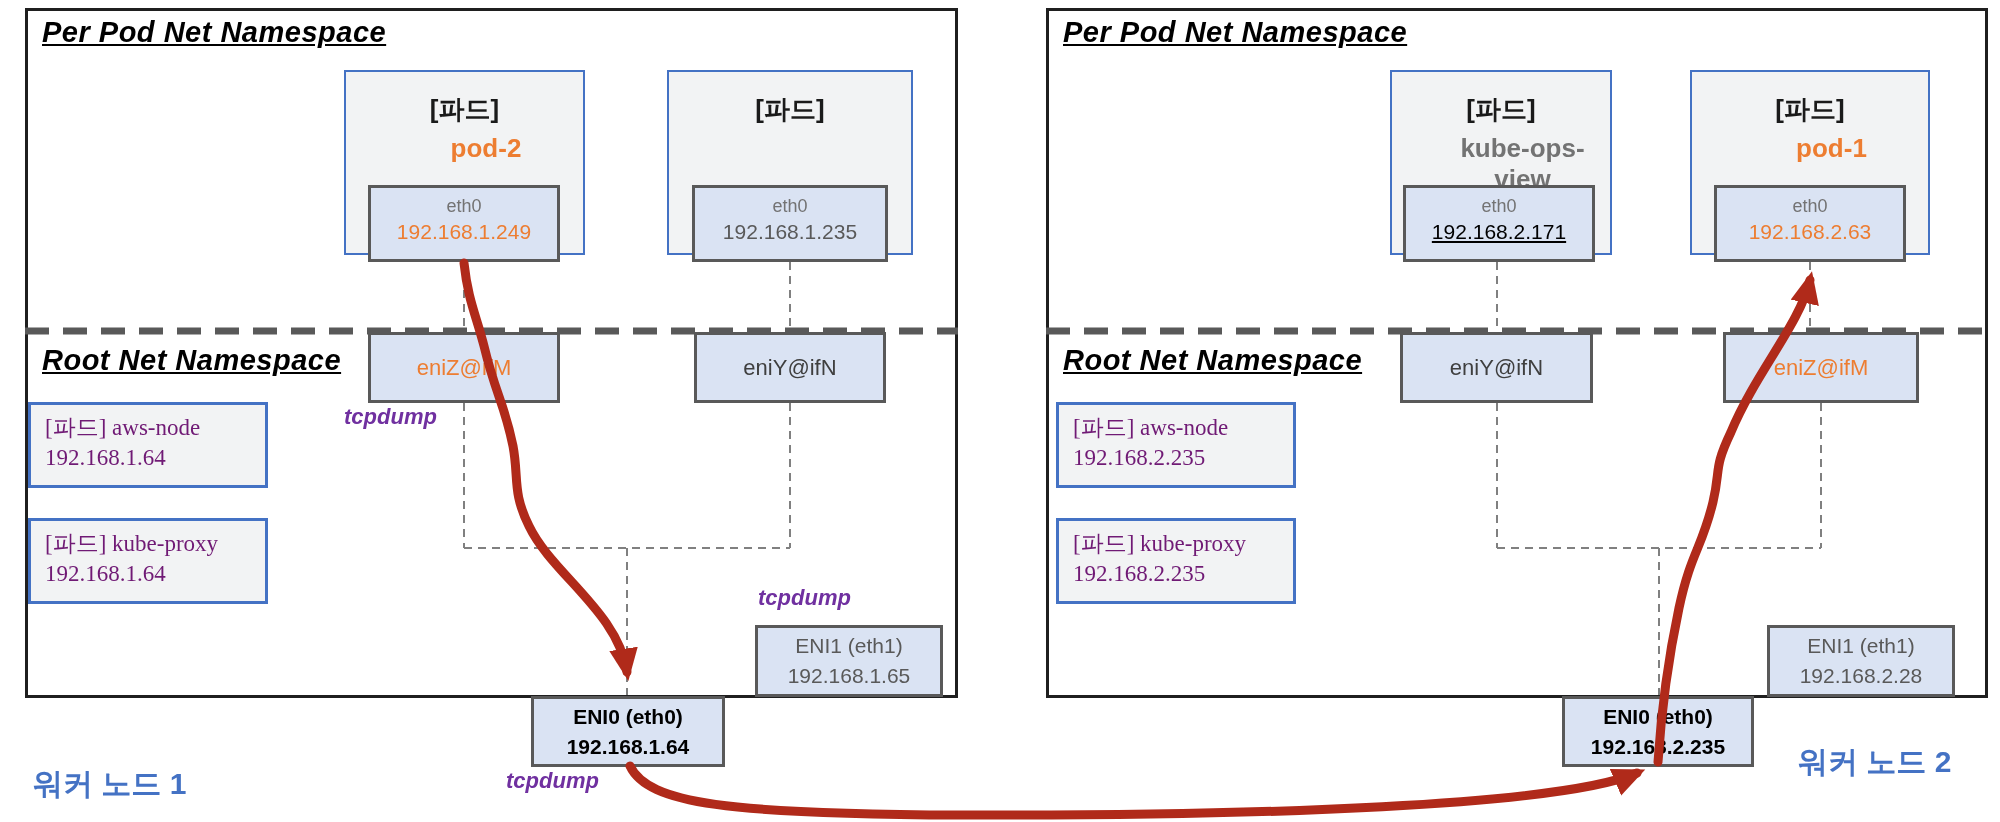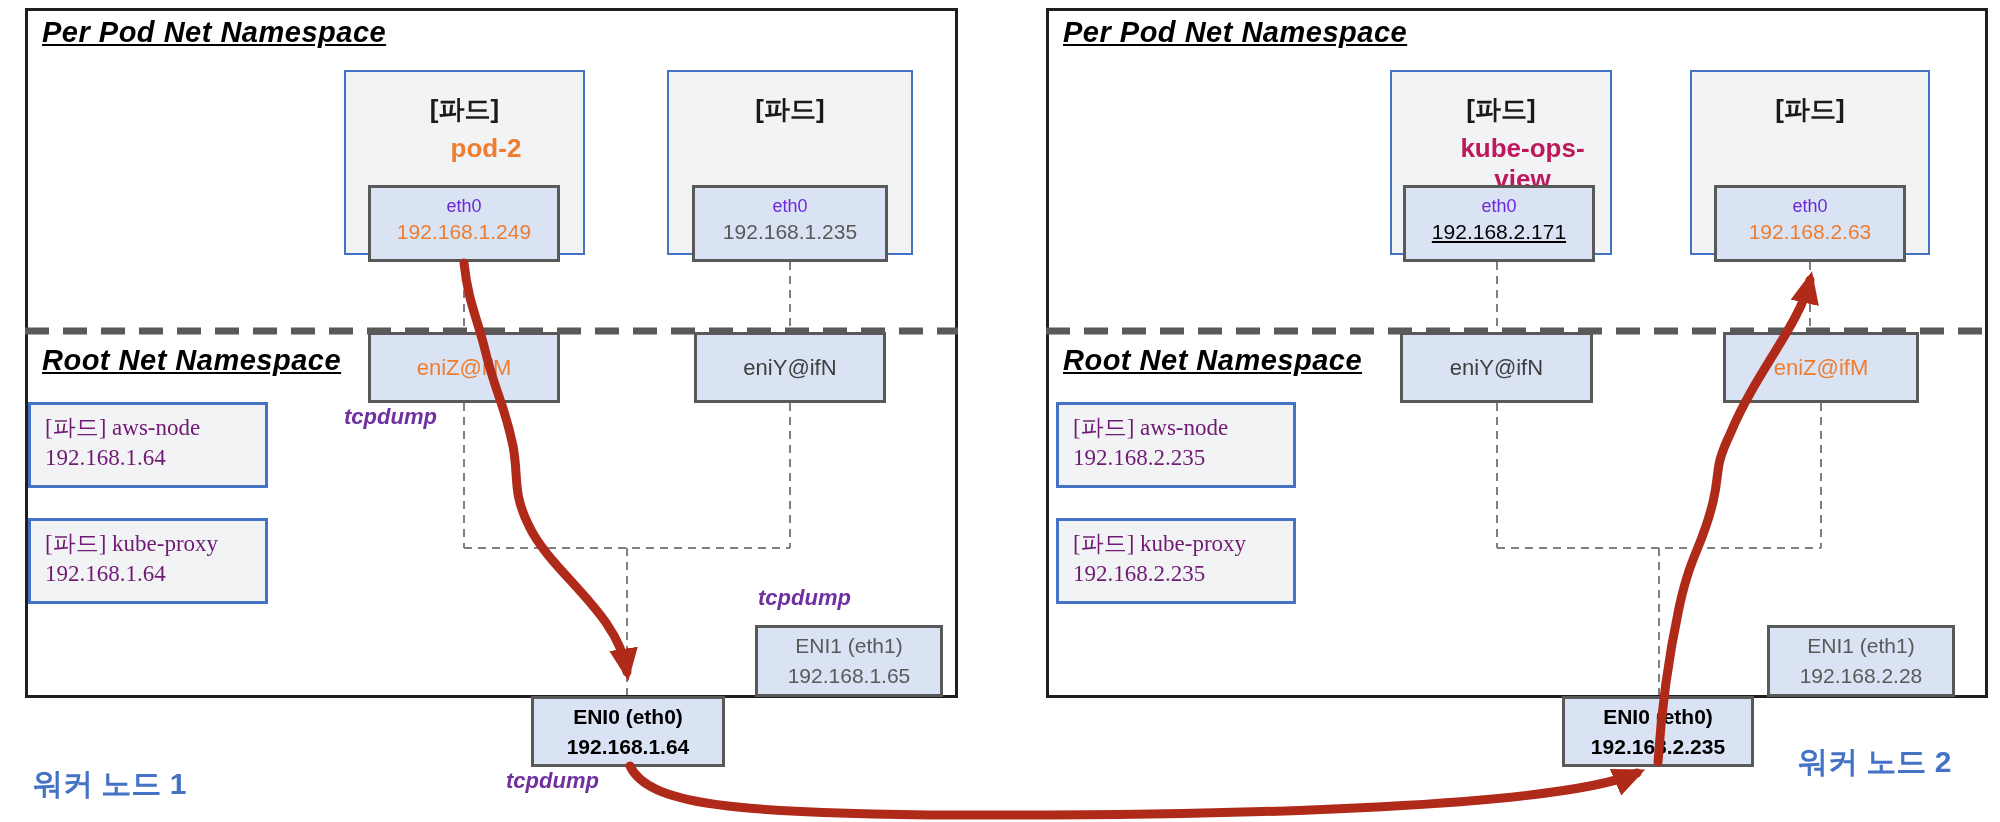--- a/index.html
+++ b/index.html
@@ -10,21 +10,21 @@
   .abs{position:absolute;box-sizing:border-box;}
   .node-box{border:3px solid #1f1f1f;background:#ffffff;}
   .ns-title{
     font-size:29px;font-weight:bold;font-style:italic;text-decoration:underline;
     color:#000;white-space:nowrap;letter-spacing:.5px;
   }
   .pod-box{background:#f2f3f4;border:2.5px solid #4472c4;}
   .pod-tag{font-size:26px;font-weight:bold;color:#1a1a1a;text-align:center;margin-top:20px;}
   .pod-name{font-size:26px;font-weight:bold;text-align:center;margin-top:6px;padding-left:43px;}
   .ifbox{background:#dae3f3;border:3px solid #595959;text-align:center;}
-  .ifbox .if-label{font-size:18px;color:#6d28d9;margin-top:9px;line-height:1.1;}
+  .ifbox .if-label{font-size:18px;color:#737373;margin-top:9px;line-height:1.1;}
   .ifbox .if-ip{font-size:21px;margin-top:3px;line-height:1.1;}
   .eni-box{background:#dae3f3;border:3px solid #595959;display:flex;align-items:center;justify-content:center;
     font-size:22px;}
   .info-box{background:#f2f3f4;border:3px solid #4472c4;color:#701a75;
     font-family:"Liberation Serif","DejaVu Serif",serif;font-size:23px;line-height:1.3;padding:8px 8px 0 14px;}
   .eni0-box{background:#dae3f3;border:3px solid #595959;text-align:center;font-weight:bold;color:#000;
     font-size:21px;line-height:1.45;padding-top:3px;}
   .eni1-box{background:#dae3f3;border:3px solid #595959;text-align:center;color:#595959;
     font-size:21px;line-height:1.45;padding-top:3px;}
   .tcpdump{color:#7030a0;font-size:22px;font-weight:bold;font-style:italic;white-space:nowrap;}
@@ -108,29 +108,30 @@
     <div>192.168.1.64</div>
   </div>
 
   <div class="abs worker-label" style="left:33px;top:764px;">워커 노드 1</div>
 
   <div class="abs ns-title" style="left:1063px;top:16px;">Per Pod  Net Namespace</div>
   <div class="abs ns-title" style="left:1063px;top:344px;">Root Net Namespace</div>
 
   <div class="abs pod-box" style="left:1390px;top:70px;width:222px;height:185px;">
     <div class="pod-tag">[파드]</div>
-    <div class="pod-name" style="color:#be185d;">kube-ops-view</div>
+    <div class="pod-name" style="color:#737373;">kube-ops-view</div>
   </div>
   <div class="abs ifbox" style="left:1403px;top:185px;width:192px;height:77px;">
     <div class="if-label">eth0</div>
     <div class="if-ip" style="color:#000000;text-decoration:underline;">192.168.2.171</div>
   </div>
 
   <div class="abs pod-box" style="left:1690px;top:70px;width:240px;height:185px;">
     <div class="pod-tag">[파드]</div>
+    <div class="pod-name" style="color:#ed7d31;">pod-1</div>
   </div>
   <div class="abs ifbox" style="left:1714px;top:185px;width:192px;height:77px;">
     <div class="if-label">eth0</div>
     <div class="if-ip" style="color:#ed7d31;">192.168.2.63</div>
   </div>
 
   <div class="abs eni-box" style="left:1400px;top:332px;width:193px;height:71px;color:#3f3f3f;">eniY@ifN</div>
   <div class="abs eni-box" style="left:1723px;top:332px;width:196px;height:71px;color:#ed7d31;">eniZ@ifM</div>
 
   <div class="abs info-box" style="left:1056px;top:402px;width:240px;height:86px;">

